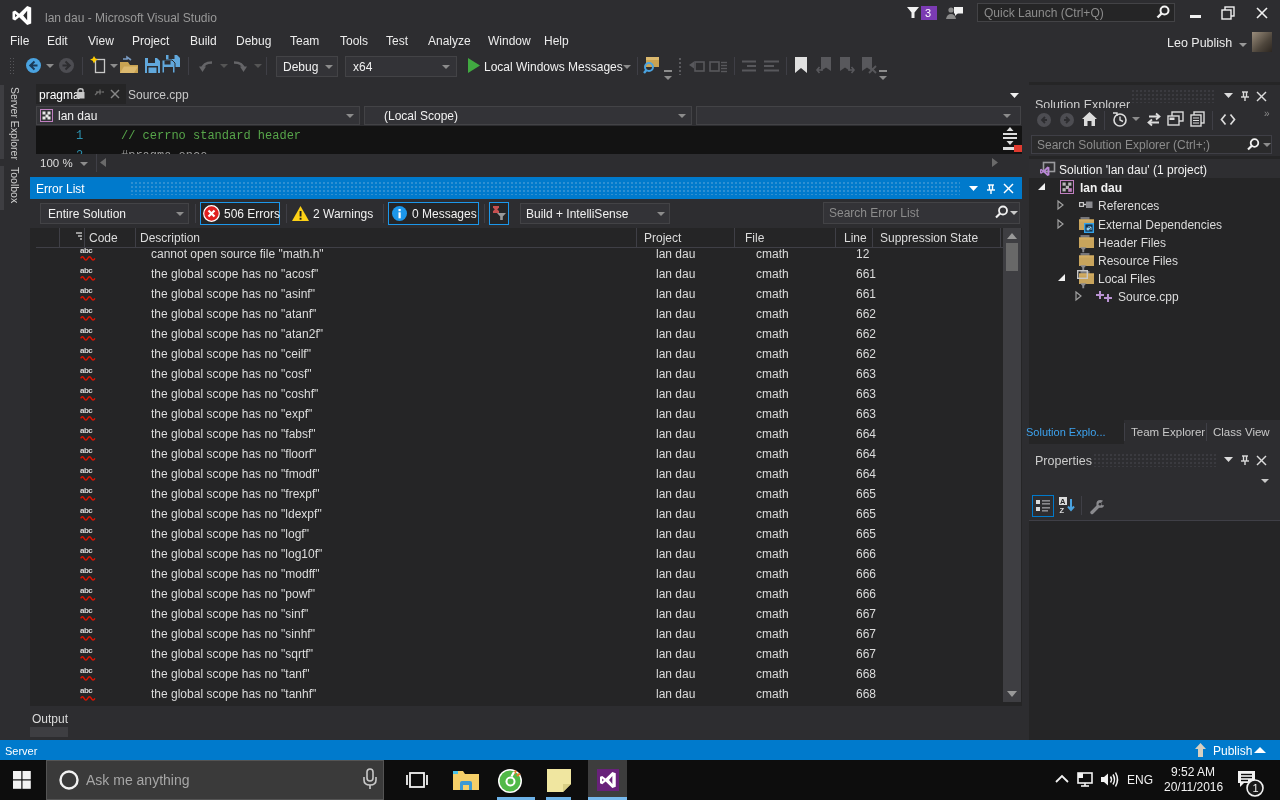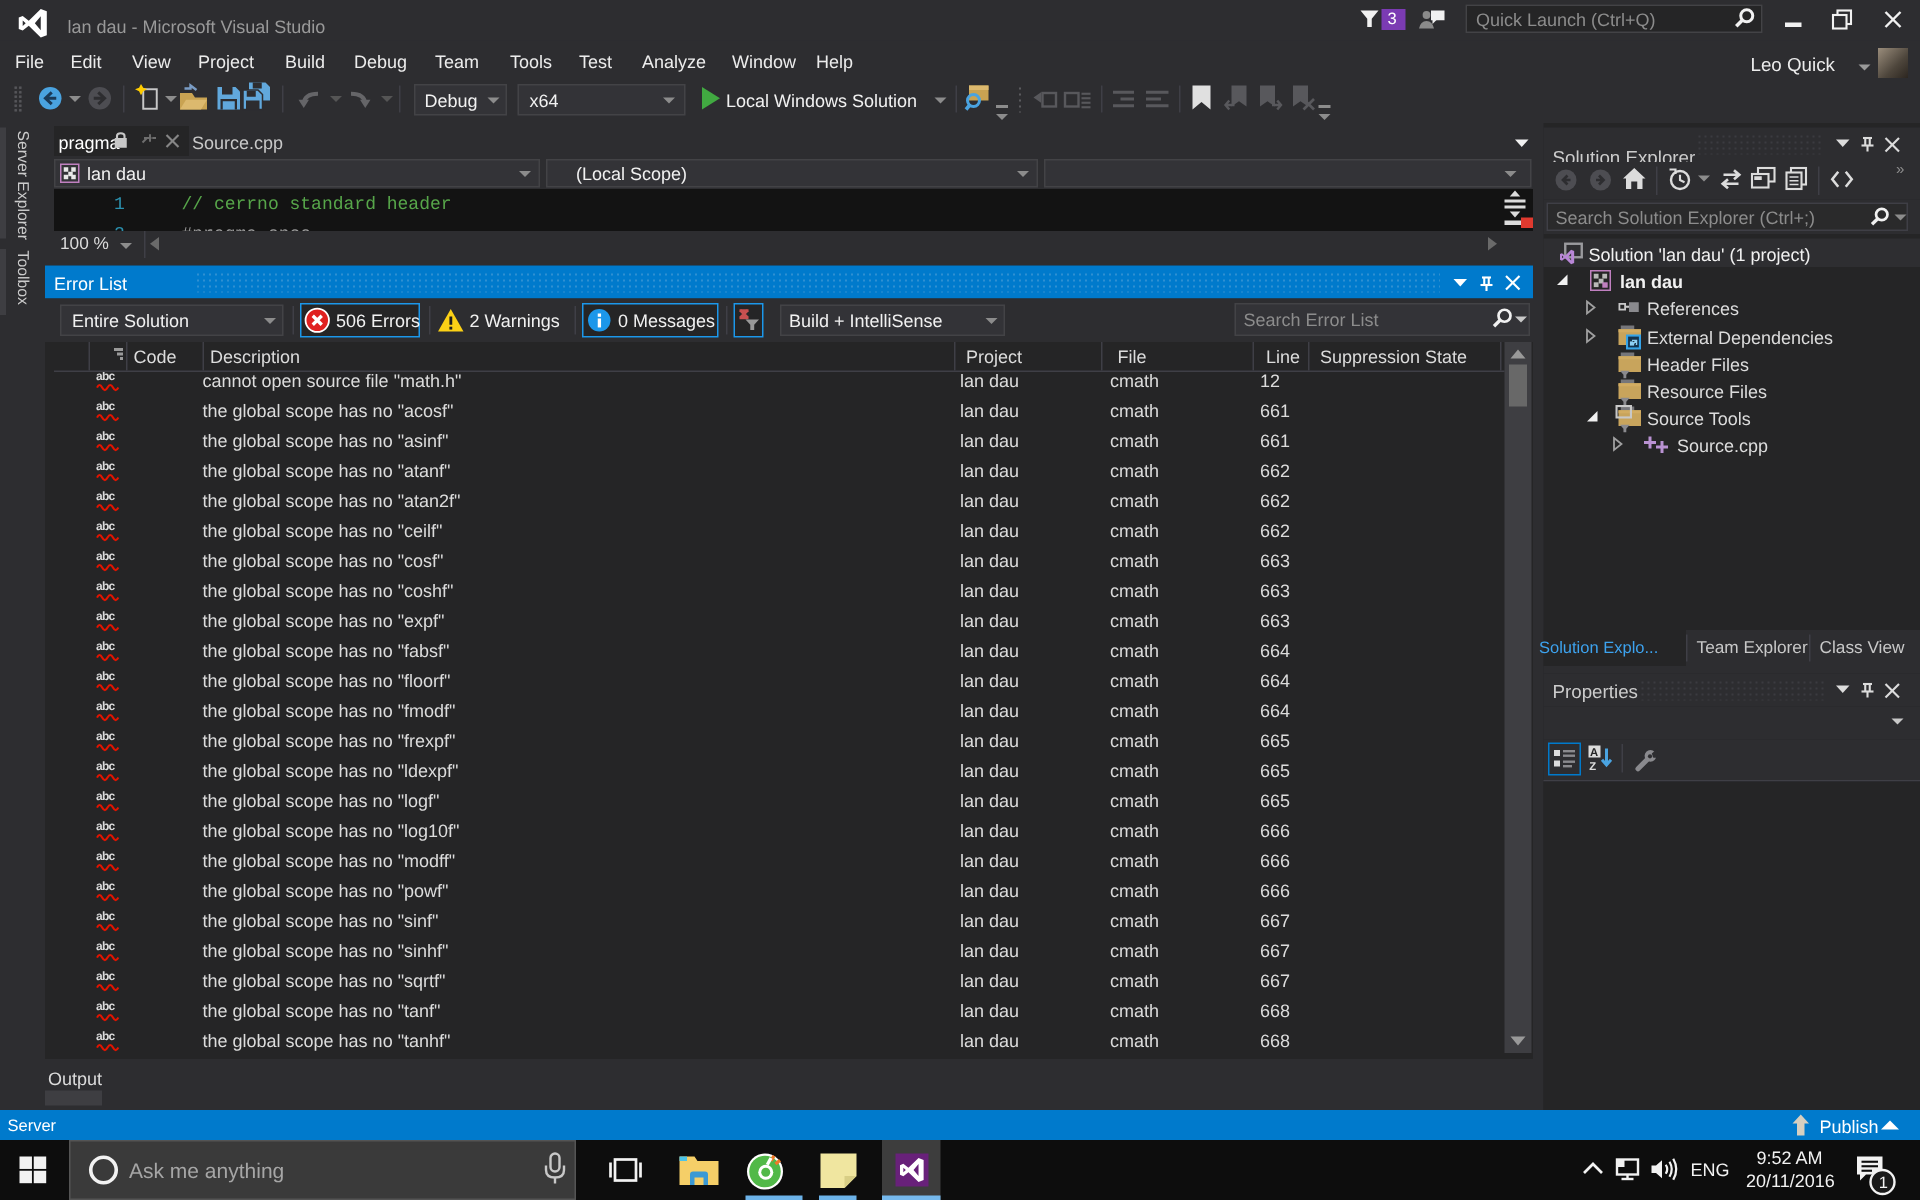--- a/index.html
+++ b/index.html
@@ -47,21 +47,21 @@
 <div class="t" style="left:88px;top:34px;font-size:12px;color:#ececec;font-weight:normal;">View</div>
 <div class="t" style="left:132px;top:34px;font-size:12px;color:#ececec;font-weight:normal;">Project</div>
 <div class="t" style="left:190px;top:34px;font-size:12px;color:#ececec;font-weight:normal;">Build</div>
 <div class="t" style="left:236px;top:34px;font-size:12px;color:#ececec;font-weight:normal;">Debug</div>
 <div class="t" style="left:290px;top:34px;font-size:12px;color:#ececec;font-weight:normal;">Team</div>
 <div class="t" style="left:340px;top:34px;font-size:12px;color:#ececec;font-weight:normal;">Tools</div>
 <div class="t" style="left:386px;top:34px;font-size:12px;color:#ececec;font-weight:normal;">Test</div>
 <div class="t" style="left:428px;top:34px;font-size:12px;color:#ececec;font-weight:normal;">Analyze</div>
 <div class="t" style="left:488px;top:34px;font-size:12px;color:#ececec;font-weight:normal;">Window</div>
 <div class="t" style="left:544px;top:34px;font-size:12px;color:#ececec;font-weight:normal;">Help</div>
-<div class="t" style="left:1167px;top:36px;font-size:12.5px;color:#ececec;font-weight:normal;">Leo Quick</div>
+<div class="t" style="left:1167px;top:36px;font-size:12.5px;color:#ececec;font-weight:normal;">Leo Publish</div>
 <div class="caret" style="left:1239px;top:43px;border-left-width:4px;border-right-width:4px;border-top-width:4px;border-top-color:#999;"></div>
 <div class="abs" style="left:1252px;top:32px;width:20px;height:20px;background:linear-gradient(135deg,#9a8d7c,#4e463c 60%,#2c2620);"></div>
 <div class="abs" style="left:9px;top:57px;width:6px;height:18px;background-image:radial-gradient(#56565a 0.8px,transparent 1px);background-size:3px 3px;"></div>
 <svg style="left:26px;top:58px;" width="15" height="15" viewBox="0 0 15 15">
     <circle cx="7.5" cy="7.5" r="7.5" fill="#4aa3e0"></circle>
     <path d="M8.5 3.6 L4.3 7.5 L8.5 11.4 M4.5 7.5 L11.5 7.5" stroke="#1b3a57" stroke-width="2" fill="none"></path>
   </svg>
 <div class="caret" style="left:46px;top:64px;border-left-width:4px;border-right-width:4px;border-top-width:4px;border-top-color:#8c8c8c;"></div>
 <svg style="left:59px;top:58px;" width="15" height="15" viewBox="0 0 15 15">
     <circle cx="7.5" cy="7.5" r="7.5" fill="#4d4d52"></circle>
@@ -109,21 +109,21 @@
 <div class="sep" style="left:266px;top:57px;height:18px;background:#3f3f46;"></div>
 <div class="combo" style="left:276px;top:56px;width:62px;height:21px;"></div>
 <div class="t" style="left:283px;top:60px;font-size:12px;color:#f1f1f1;font-weight:normal;">Debug</div>
 <div class="caret" style="left:325px;top:65px;border-left-width:4px;border-right-width:4px;border-top-width:4px;border-top-color:#8c8c8c;"></div>
 <div class="combo" style="left:345px;top:56px;width:112px;height:21px;"></div>
 <div class="t" style="left:353px;top:60px;font-size:12px;color:#f1f1f1;font-weight:normal;">x64</div>
 <div class="caret" style="left:442px;top:65px;border-left-width:4px;border-right-width:4px;border-top-width:4px;border-top-color:#8c8c8c;"></div>
 <svg style="left:468px;top:58px;" width="12" height="15" viewBox="0 0 12 15">
     <polygon points="0,0 12,7.5 0,15" fill="#41a941"></polygon>
   </svg>
-<div class="t" style="left:484px;top:60px;font-size:12px;color:#f1f1f1;font-weight:normal;">Local Windows Solution</div>
+<div class="t" style="left:484px;top:60px;font-size:12px;color:#f1f1f1;font-weight:normal;">Local Windows Messages</div>
 <div class="caret" style="left:623px;top:65px;border-left-width:4px;border-right-width:4px;border-top-width:4px;border-top-color:#8c8c8c;"></div>
 <div class="sep" style="left:637px;top:57px;height:18px;background:#3f3f46;"></div>
 <svg style="left:643px;top:57px;" width="16" height="17" viewBox="0 0 16 17">
     <rect x="3" y="0" width="13" height="10" fill="#c9a352"></rect>
     <rect x="3" y="0" width="13" height="3" fill="#dcb96e"></rect>
     <circle cx="6" cy="10" r="4" fill="none" stroke="#4aa3e0" stroke-width="2"></circle>
     <line x1="3.5" y1="13" x2="1" y2="16" stroke="#4aa3e0" stroke-width="2.4"></line>
   </svg>
 <div class="abs" style="left:664px;top:70px;width:8px;height:2px;background:#8c8c8c;"></div>
 <div class="caret" style="left:664px;top:76px;border-left-width:4px;border-right-width:4px;border-top-width:4px;border-top-color:#8c8c8c;"></div>
@@ -318,21 +318,21 @@
       <rect x="6" y="3" width="4" height="2"></rect>
       <rect x="8" y="6" width="2" height="2"></rect>
     </g>
   </svg>
 <div class="t" style="left:89px;top:231px;font-size:12px;color:#dcdcdc;font-weight:normal;">Code</div>
 <div class="t" style="left:140px;top:231px;font-size:12px;color:#dcdcdc;font-weight:normal;">Description</div>
 <div class="t" style="left:644px;top:231px;font-size:12px;color:#dcdcdc;font-weight:normal;">Project</div>
 <div class="t" style="left:745px;top:231px;font-size:12px;color:#dcdcdc;font-weight:normal;">File</div>
 <div class="t" style="left:844px;top:231px;font-size:12px;color:#dcdcdc;font-weight:normal;">Line</div>
 <div class="t" style="left:880px;top:231px;font-size:12px;color:#dcdcdc;font-weight:normal;">Suppression State</div>
-<div class="abs" style="left:30px;top:248px;width:973px;height:454px;background:#252526;overflow:hidden;">
+<div class="abs" style="left:46px;top:248px;width:973px;height:454px;background:#252526;overflow:hidden;">
     <div class="abs" style="left:0;top:-5px;width:973px;height:20px;">
       <div class="t" style="left:34px;top:2.5px;font-size:8px;font-weight:bold;color:#dadada;letter-spacing:-0.5px;">abc</div>
       <svg style="left:34px;top:12px;" width="15" height="5" viewBox="0 0 15 5">
         <path d="M0.7 3.4 Q2.3 0 4.1 3.4 T7.7 3.4 T11.3 3.4 T14.9 3.4" stroke="#e31400" stroke-width="1.4" fill="none"></path>
       </svg>
       <div class="t" style="left:105px;top:3.5px;font-size:12px;color:#dcdcdc;">cannot open source file "math.h"</div>
       <div class="t" style="left:610px;top:3.5px;font-size:12px;color:#dcdcdc;">lan dau</div>
       <div class="t" style="left:710px;top:3.5px;font-size:12px;color:#dcdcdc;">cmath</div>
       <div class="t" style="left:810px;top:3.5px;font-size:12px;color:#dcdcdc;">12</div>
     </div>
@@ -709,21 +709,21 @@
     <rect x="1.5" y="0" width="9" height="4.5" fill="#76767a"></rect>
     <rect x="0" y="2.5" width="15" height="10.5" fill="#c8a45c"></rect>
     <rect x="0" y="2.5" width="15" height="2" fill="#d2ac62"></rect>
     <g transform="translate(1,12.2)">
       <polygon points="0,0 6.5,0 4.2,2.6 4.2,5 2.3,5 2.3,2.6" fill="#8a8a8e"></polygon>
     </g>
   </svg>
 <svg style="left:1077px;top:270px;" width="11" height="9" viewBox="0 0 11 9">
     <rect x="0.7" y="0.7" width="9.6" height="7.6" fill="none" stroke="#c8c8c8" stroke-width="1.4"></rect>
   </svg>
-<div class="t" style="left:1098px;top:272px;font-size:12px;color:#dcdcdc;font-weight:normal;">Source Tools</div>
+<div class="t" style="left:1098px;top:272px;font-size:12px;color:#dcdcdc;font-weight:normal;">Local Files</div>
 <svg style="left:1075px;top:291px;" width="7" height="10" viewBox="0 0 7 10">
     <polygon points="1,1 6,5 1,9" fill="none" stroke="#a0a0a0" stroke-width="1.2"></polygon>
   </svg>
 <svg style="left:1096px;top:291px;" width="16" height="11" viewBox="0 0 16 11">
     <g fill="#b992d2">
       <path d="M3 0 L5 0 L5 3 L8 3 L8 5 L5 5 L5 8 L3 8 L3 5 L0 5 L0 3 L3 3 Z"></path>
       <path d="M11 3 L13 3 L13 6 L16 6 L16 8 L13 8 L13 11 L11 11 L11 8 L8 8 L8 6 L11 6 Z"></path>
     </g>
   </svg>
 <div class="t" style="left:1118px;top:290px;font-size:12px;color:#dcdcdc;font-weight:normal;">Source.cpp</div>

